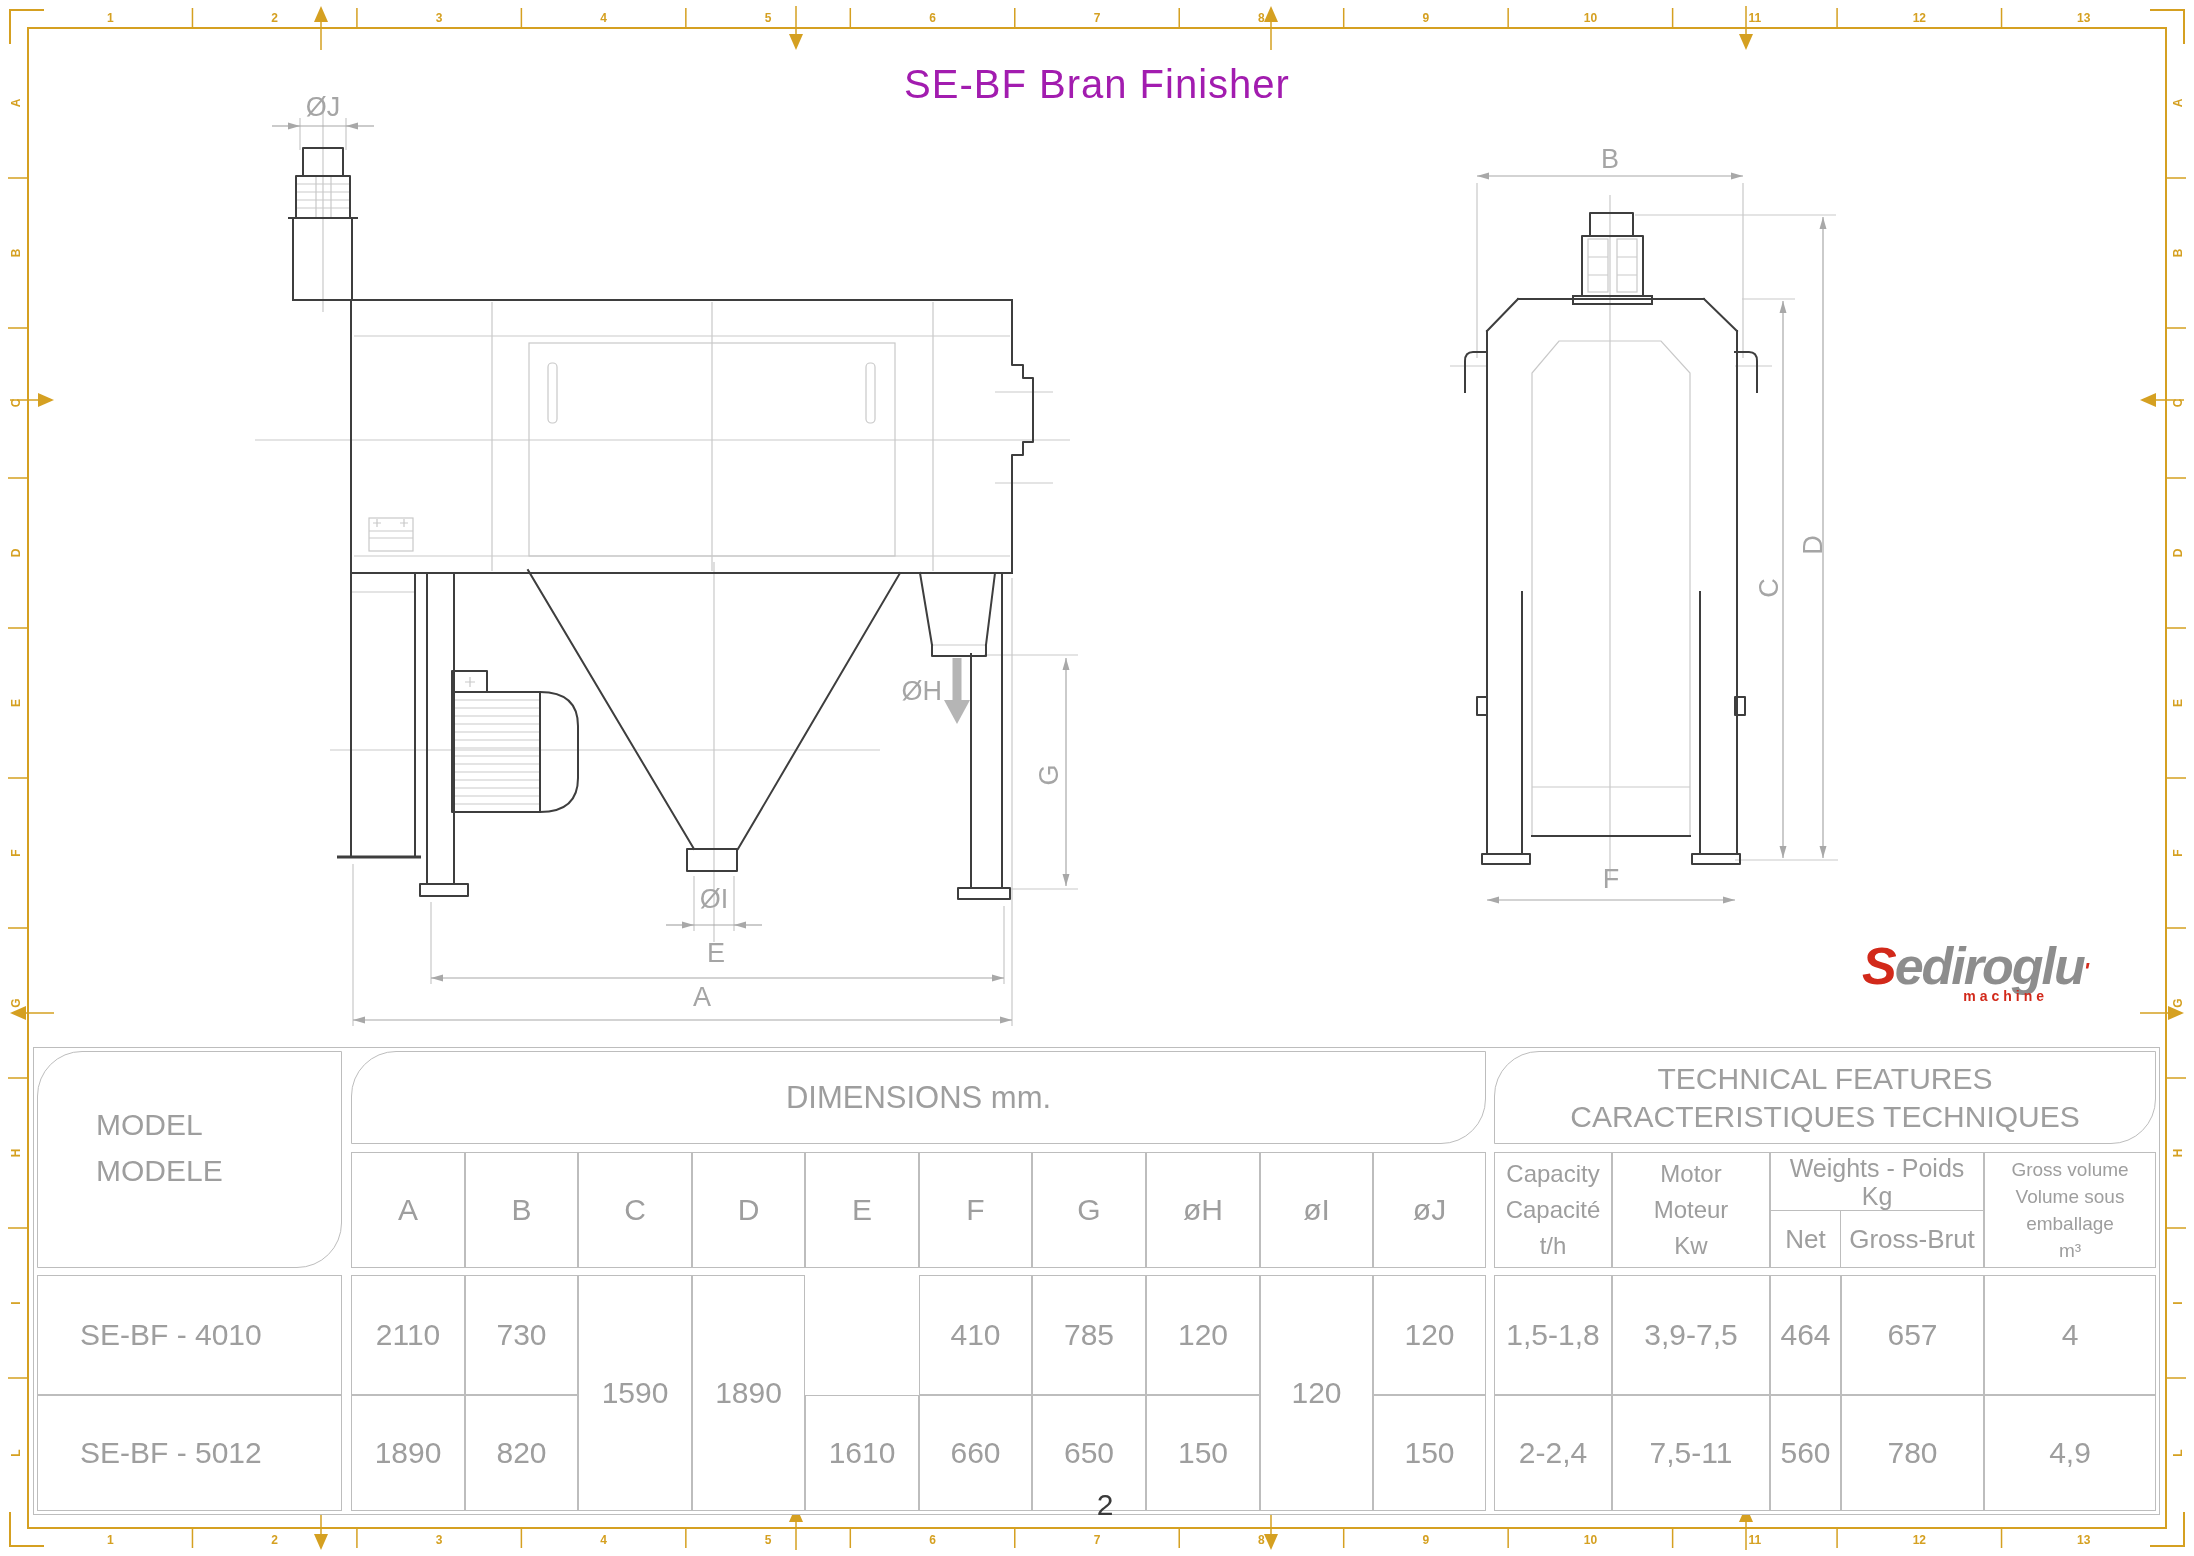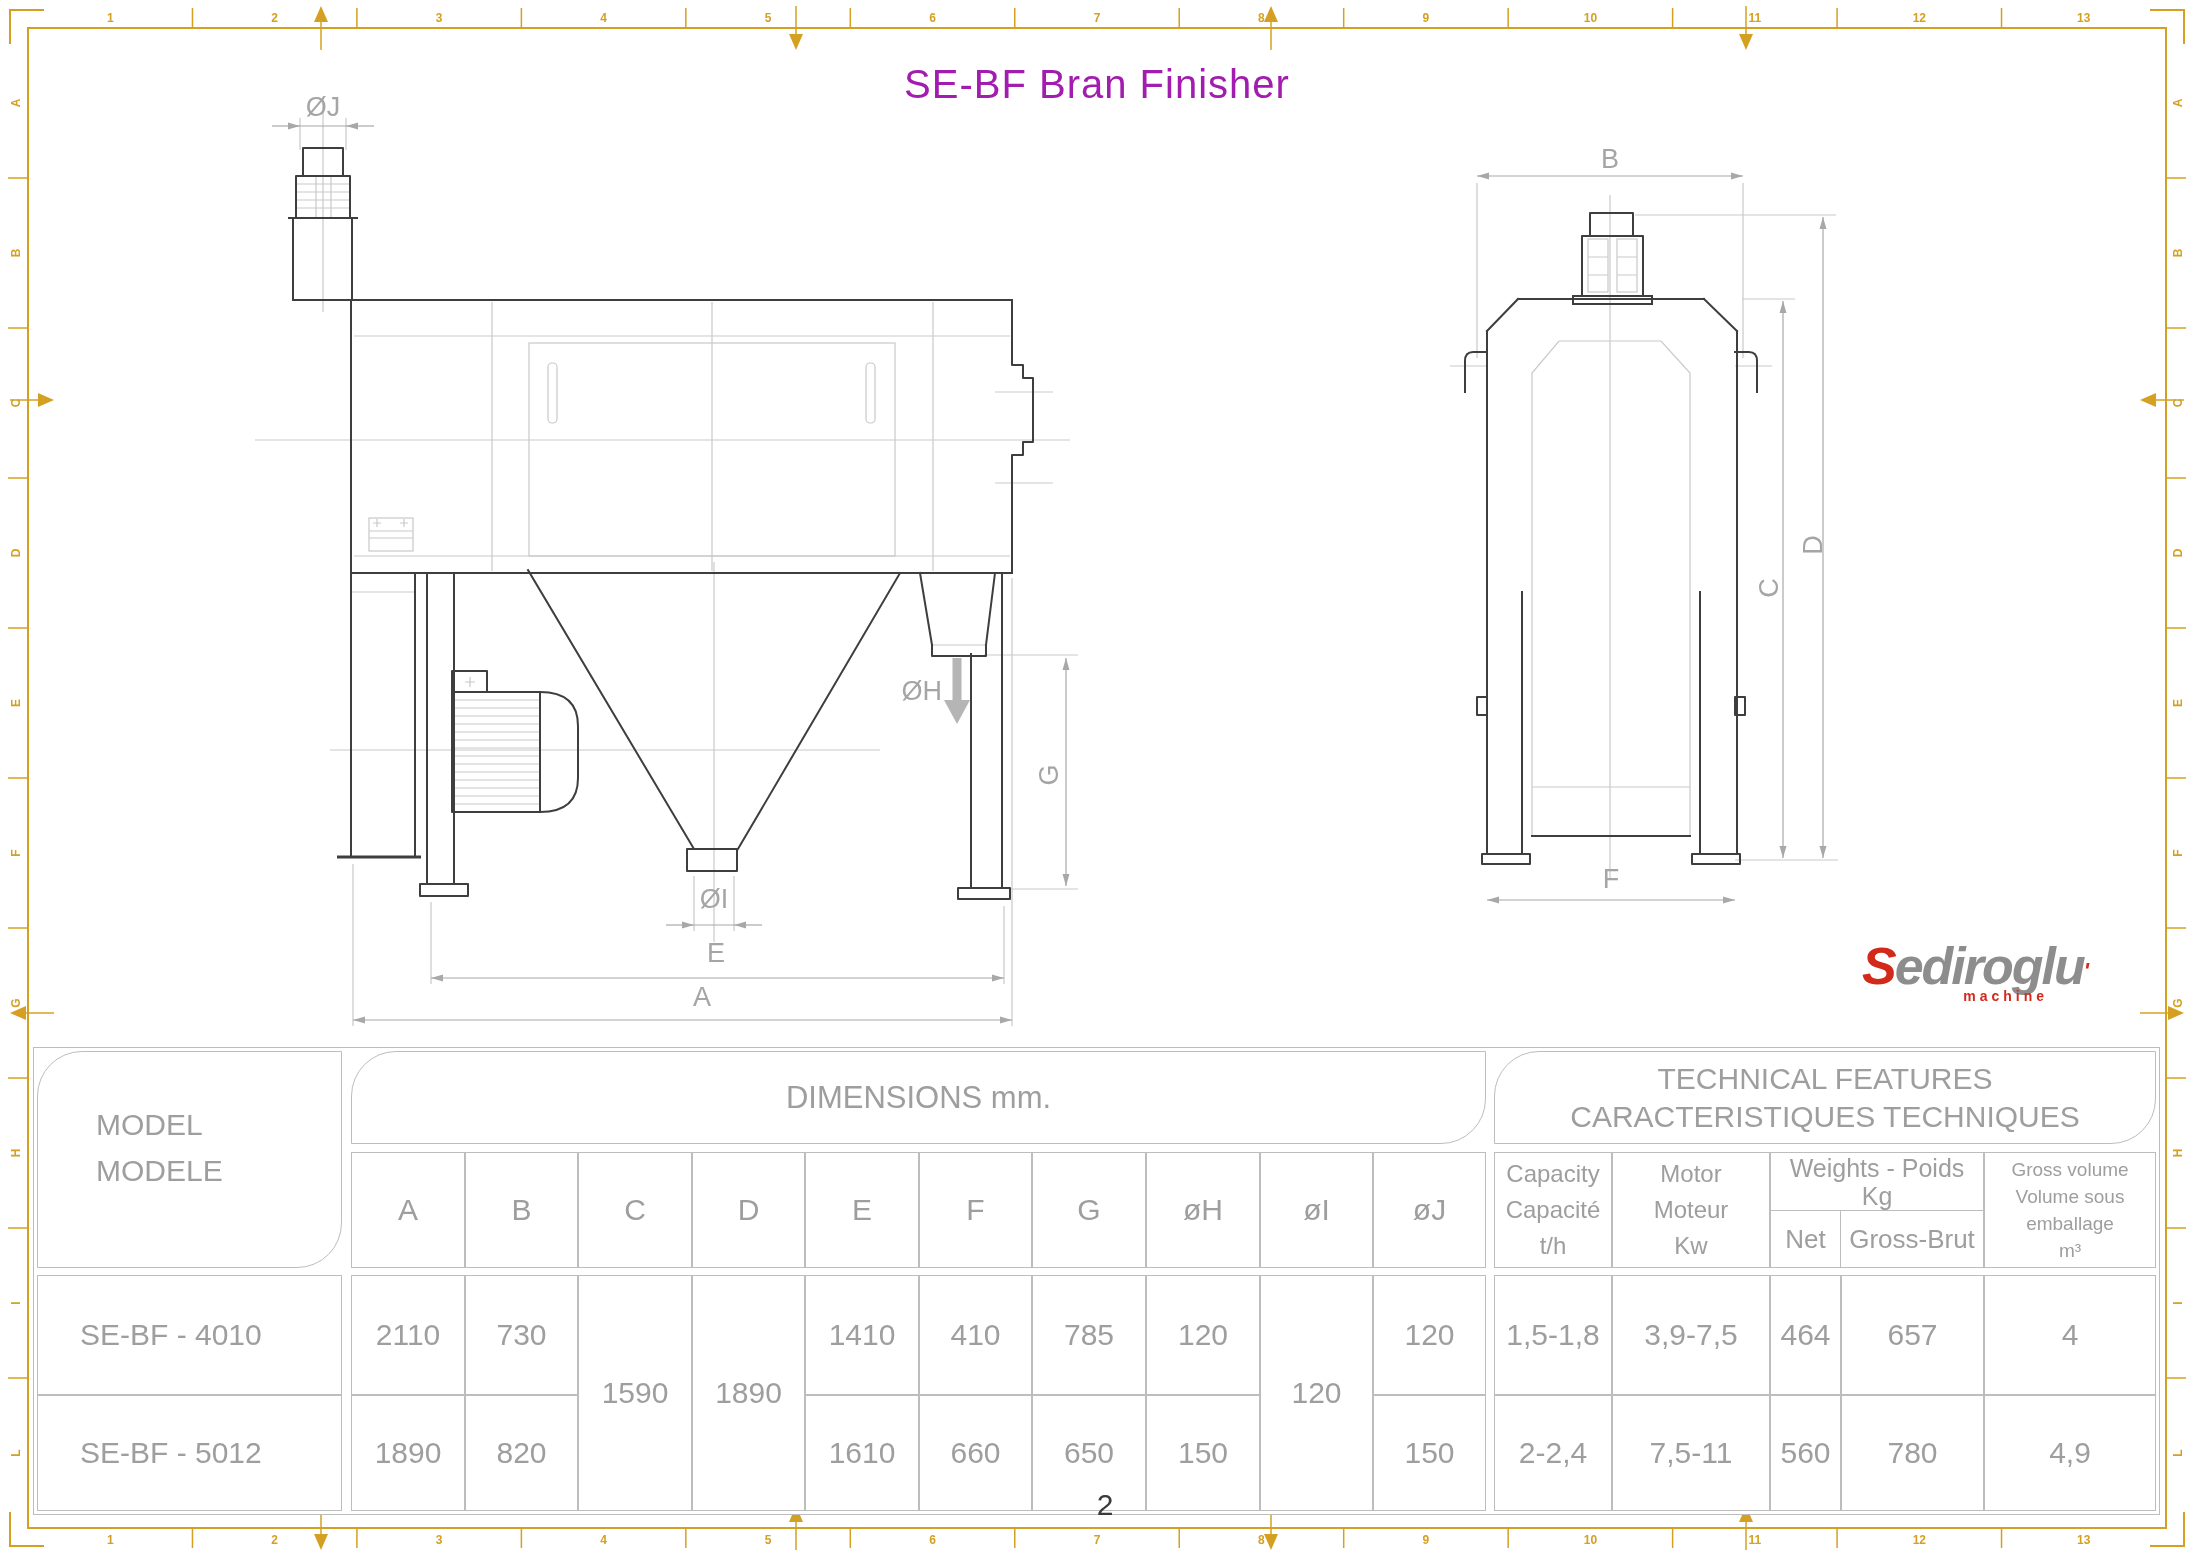--- a/index.html
+++ b/index.html
@@ -367,21 +367,20 @@
       <div>Volume sous</div>
       <div>emballage</div>
       <div>m³</div>
     </div>
 
     <div class="cell model-name" style="grid-area:5/1/6/2">SE-BF - 4010</div>
     <div class="cell val" style="grid-area:5/3/6/4">2110</div>
     <div class="cell val" style="grid-area:5/4/6/5">730</div>
     <div class="cell val" style="grid-area:5/5/7/6">1590</div>
     <div class="cell val" style="grid-area:5/6/7/7">1890</div>
-    <div class="cell val" style="grid-area:5/7/6/8">1410</div>
     <div class="cell val" style="grid-area:5/8/6/9">410</div>
     <div class="cell val" style="grid-area:5/9/6/10">785</div>
     <div class="cell val" style="grid-area:5/10/6/11">120</div>
     <div class="cell val" style="grid-area:5/11/7/12">120</div>
     <div class="cell val" style="grid-area:5/12/6/13">120</div>
     <div class="cell val" style="grid-area:5/14/6/15">1,5-1,8</div>
     <div class="cell val" style="grid-area:5/15/6/16">3,9-7,5</div>
     <div class="cell val" style="grid-area:5/16/6/17">464</div>
     <div class="cell val" style="grid-area:5/17/6/18">657</div>
     <div class="cell val" style="grid-area:5/18/6/19">4</div>

